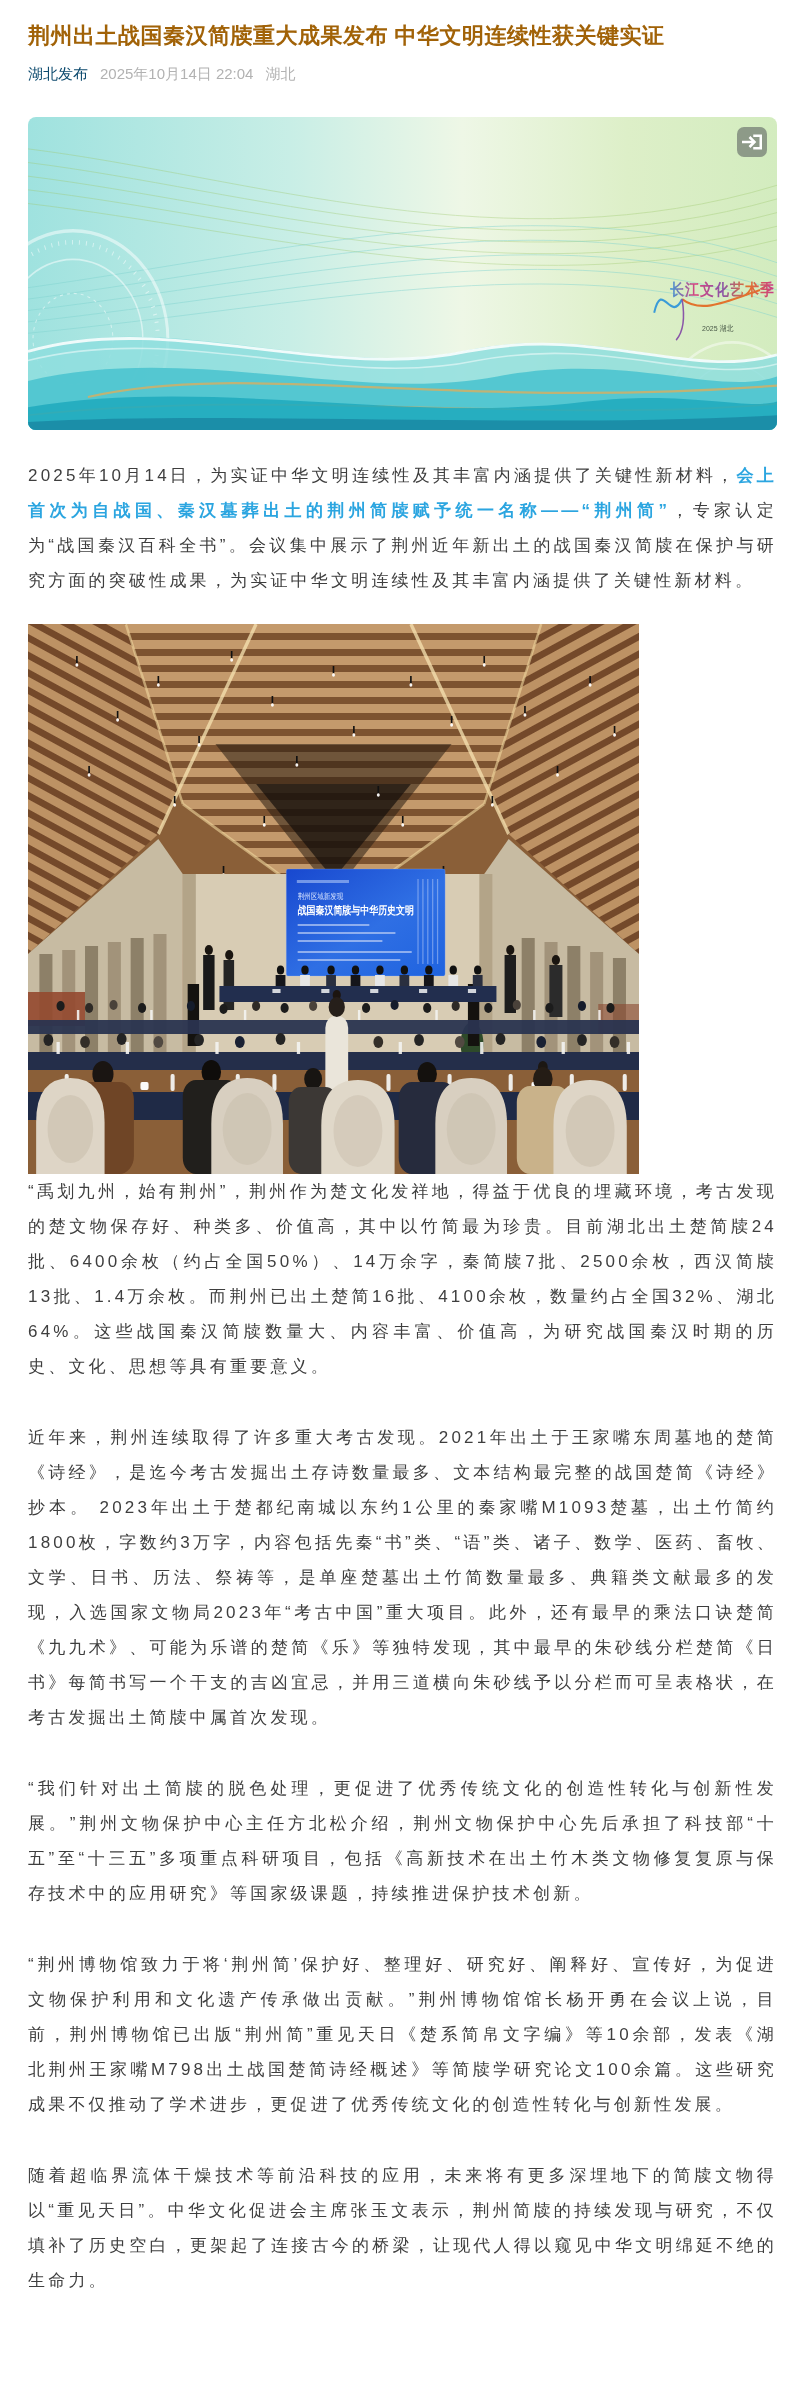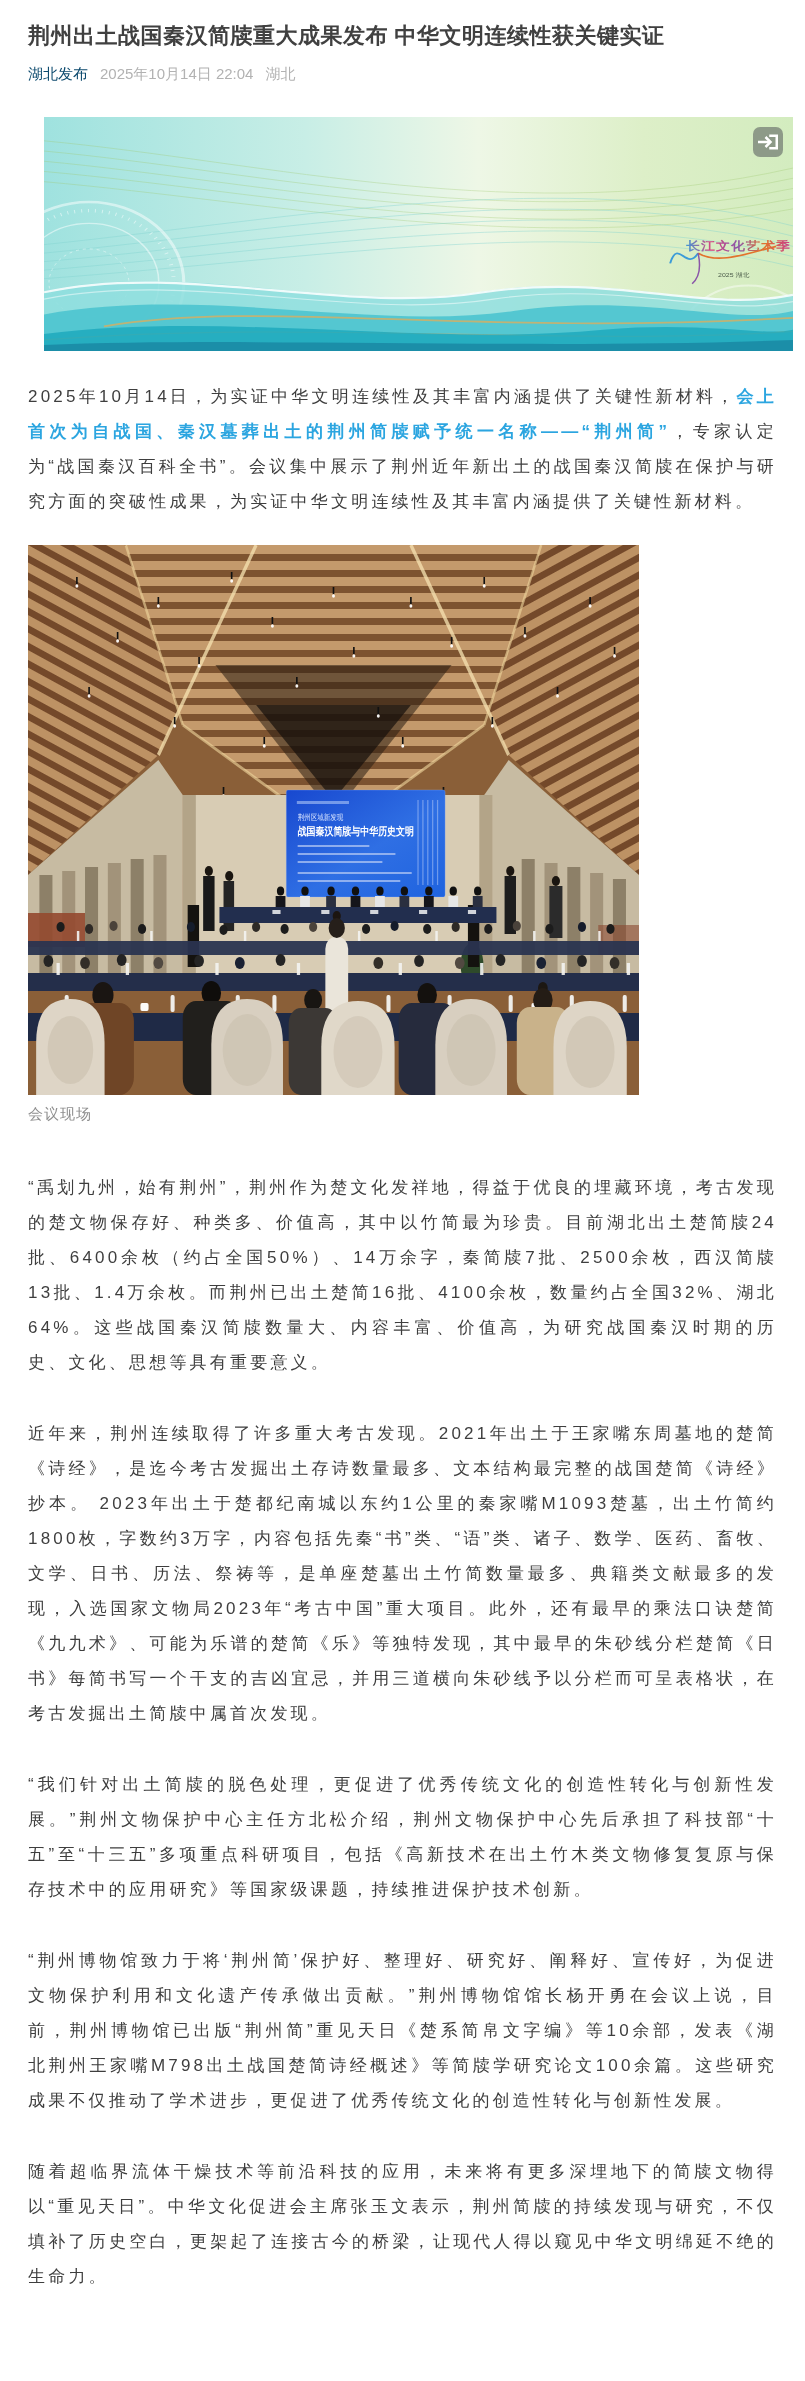--- a/index.html
+++ b/index.html
@@ -1,22 +1,22 @@
 <!DOCTYPE html>
 <html><head>
 <meta charset="utf-8">
 <style>
   html,body{margin:0;padding:0;background:#ffffff;}
   body{width:805px;font-family:"Liberation Sans","DejaVu Sans",sans-serif;-webkit-font-smoothing:antialiased;}
   .container{padding:20px 28px 30px;}
-  .title{font-size:22px;line-height:1.45;color:#404040;font-weight:700;margin:0 0 13px;letter-spacing:.5px;}
+  .title{font-size:22px;line-height:1.45;color:#a16207;font-weight:700;margin:0 0 13px;letter-spacing:.5px;}
   .byline{font-size:15px;color:#b2b2b2;margin:0 0 33px;display:flex;align-items:center;}
   .byline .source{color:#0c4a6e;margin-right:12px;}
   .byline .time{margin-right:12px;}
-  .banner{position:relative;width:749px;height:234px;margin:0 16px 28px;overflow:hidden;border-radius:0;}
+  .banner{position:relative;width:749px;height:313px;margin:0 0 28px;overflow:hidden;border-radius:8px;}
   .banner svg{display:block;width:100%;height:100%;}
   .expand-btn{position:absolute;top:10px;right:10px;width:30px;height:30px;border-radius:7px;
     background:rgba(90,95,95,.58);display:flex;align-items:center;justify-content:center;cursor:pointer;}
   .para{font-size:17px;color:#3e3e3e;line-height:2.06;letter-spacing:3.2px;text-align:justify;margin:0 0 36px;}
   .para .hl{color:#2ba5e0;font-weight:700;}
   .para.first{margin-bottom:26px;}
   .photo{width:611px;height:550px;display:block;cursor:pointer;}
   .photo svg{display:block;width:100%;height:100%;}
   .caption{font-size:15px;color:#8e8e8e;letter-spacing:1px;margin:10px 0 46px;}
 </style>
@@ -388,21 +388,20 @@
         <path d="M500,550 v-50 q0,-46 44,-46 q44,0 44,46 v50 z" fill="#d8cfc0"></path>
         <path d="M645,550 v-48 q0,-46 45,-46 q45,0 45,46 v48 z" fill="#ded5c6"></path>
         <ellipse cx="52" cy="505" rx="28" ry="34" fill="#c9bfae" opacity="0.6"></ellipse>
         <ellipse cx="269" cy="505" rx="30" ry="36" fill="#c9bfae" opacity="0.6"></ellipse>
         <ellipse cx="405" cy="507" rx="30" ry="36" fill="#cdc3b2" opacity="0.6"></ellipse>
         <ellipse cx="544" cy="505" rx="30" ry="36" fill="#c9bfae" opacity="0.6"></ellipse>
         <ellipse cx="690" cy="507" rx="30" ry="36" fill="#c9bfae" opacity="0.6"></ellipse>
       </g>
     </svg>
   </div>
-  <div class="caption">会议现场</div>
 
   <p class="para">“禹划九州，始有荆州”，荆州作为楚文化发祥地，得益于优良的埋藏环境，考古发现的楚文物保存好、种类多、价值高，其中以竹简最为珍贵。目前湖北出土楚简牍24批、6400余枚（约占全国50%）、14万余字，秦简牍7批、2500余枚，西汉简牍13批、1.4万余枚。而荆州已出土楚简16批、4100余枚，数量约占全国32%、湖北64%。这些战国秦汉简牍数量大、内容丰富、价值高，为研究战国秦汉时期的历史、文化、思想等具有重要意义。</p>
   <p class="para">近年来，荆州连续取得了许多重大考古发现。2021年出土于王家嘴东周墓地的楚简《诗经》，是迄今考古发掘出土存诗数量最多、文本结构最完整的战国楚简《诗经》抄本。 2023年出土于楚都纪南城以东约1公里的秦家嘴M1093楚墓，出土竹简约1800枚，字数约3万字，内容包括先秦“书”类、“语”类、诸子、数学、医药、畜牧、文学、日书、历法、祭祷等，是单座楚墓出土竹简数量最多、典籍类文献最多的发现，入选国家文物局2023年“考古中国”重大项目。此外，还有最早的乘法口诀楚简《九九术》、可能为乐谱的楚简《乐》等独特发现，其中最早的朱砂线分栏楚简《日书》每简书写一个干支的吉凶宜忌，并用三道横向朱砂线予以分栏而可呈表格状，在考古发掘出土简牍中属首次发现。</p>
   <p class="para">“我们针对出土简牍的脱色处理，更促进了优秀传统文化的创造性转化与创新性发展。”荆州文物保护中心主任方北松介绍，荆州文物保护中心先后承担了科技部“十五”至“十三五”多项重点科研项目，包括《高新技术在出土竹木类文物修复复原与保存技术中的应用研究》等国家级课题，持续推进保护技术创新。</p>
   <p class="para">“荆州博物馆致力于将‘荆州简’保护好、整理好、研究好、阐释好、宣传好，为促进文物保护利用和文化遗产传承做出贡献。”荆州博物馆馆长杨开勇在会议上说，目前，荆州博物馆已出版“荆州简”重见天日《楚系简帛文字编》等10余部，发表《湖北荆州王家嘴M798出土战国楚简诗经概述》等简牍学研究论文100余篇。这些研究成果不仅推动了学术进步，更促进了优秀传统文化的创造性转化与创新性发展。</p>
   <p class="para">随着超临界流体干燥技术等前沿科技的应用，未来将有更多深埋地下的简牍文物得以“重见天日”。中华文化促进会主席张玉文表示，荆州简牍的持续发现与研究，不仅填补了历史空白，更架起了连接古今的桥梁，让现代人得以窥见中华文明绵延不绝的生命力。</p>
 
 </div>
 
 </body></html>

